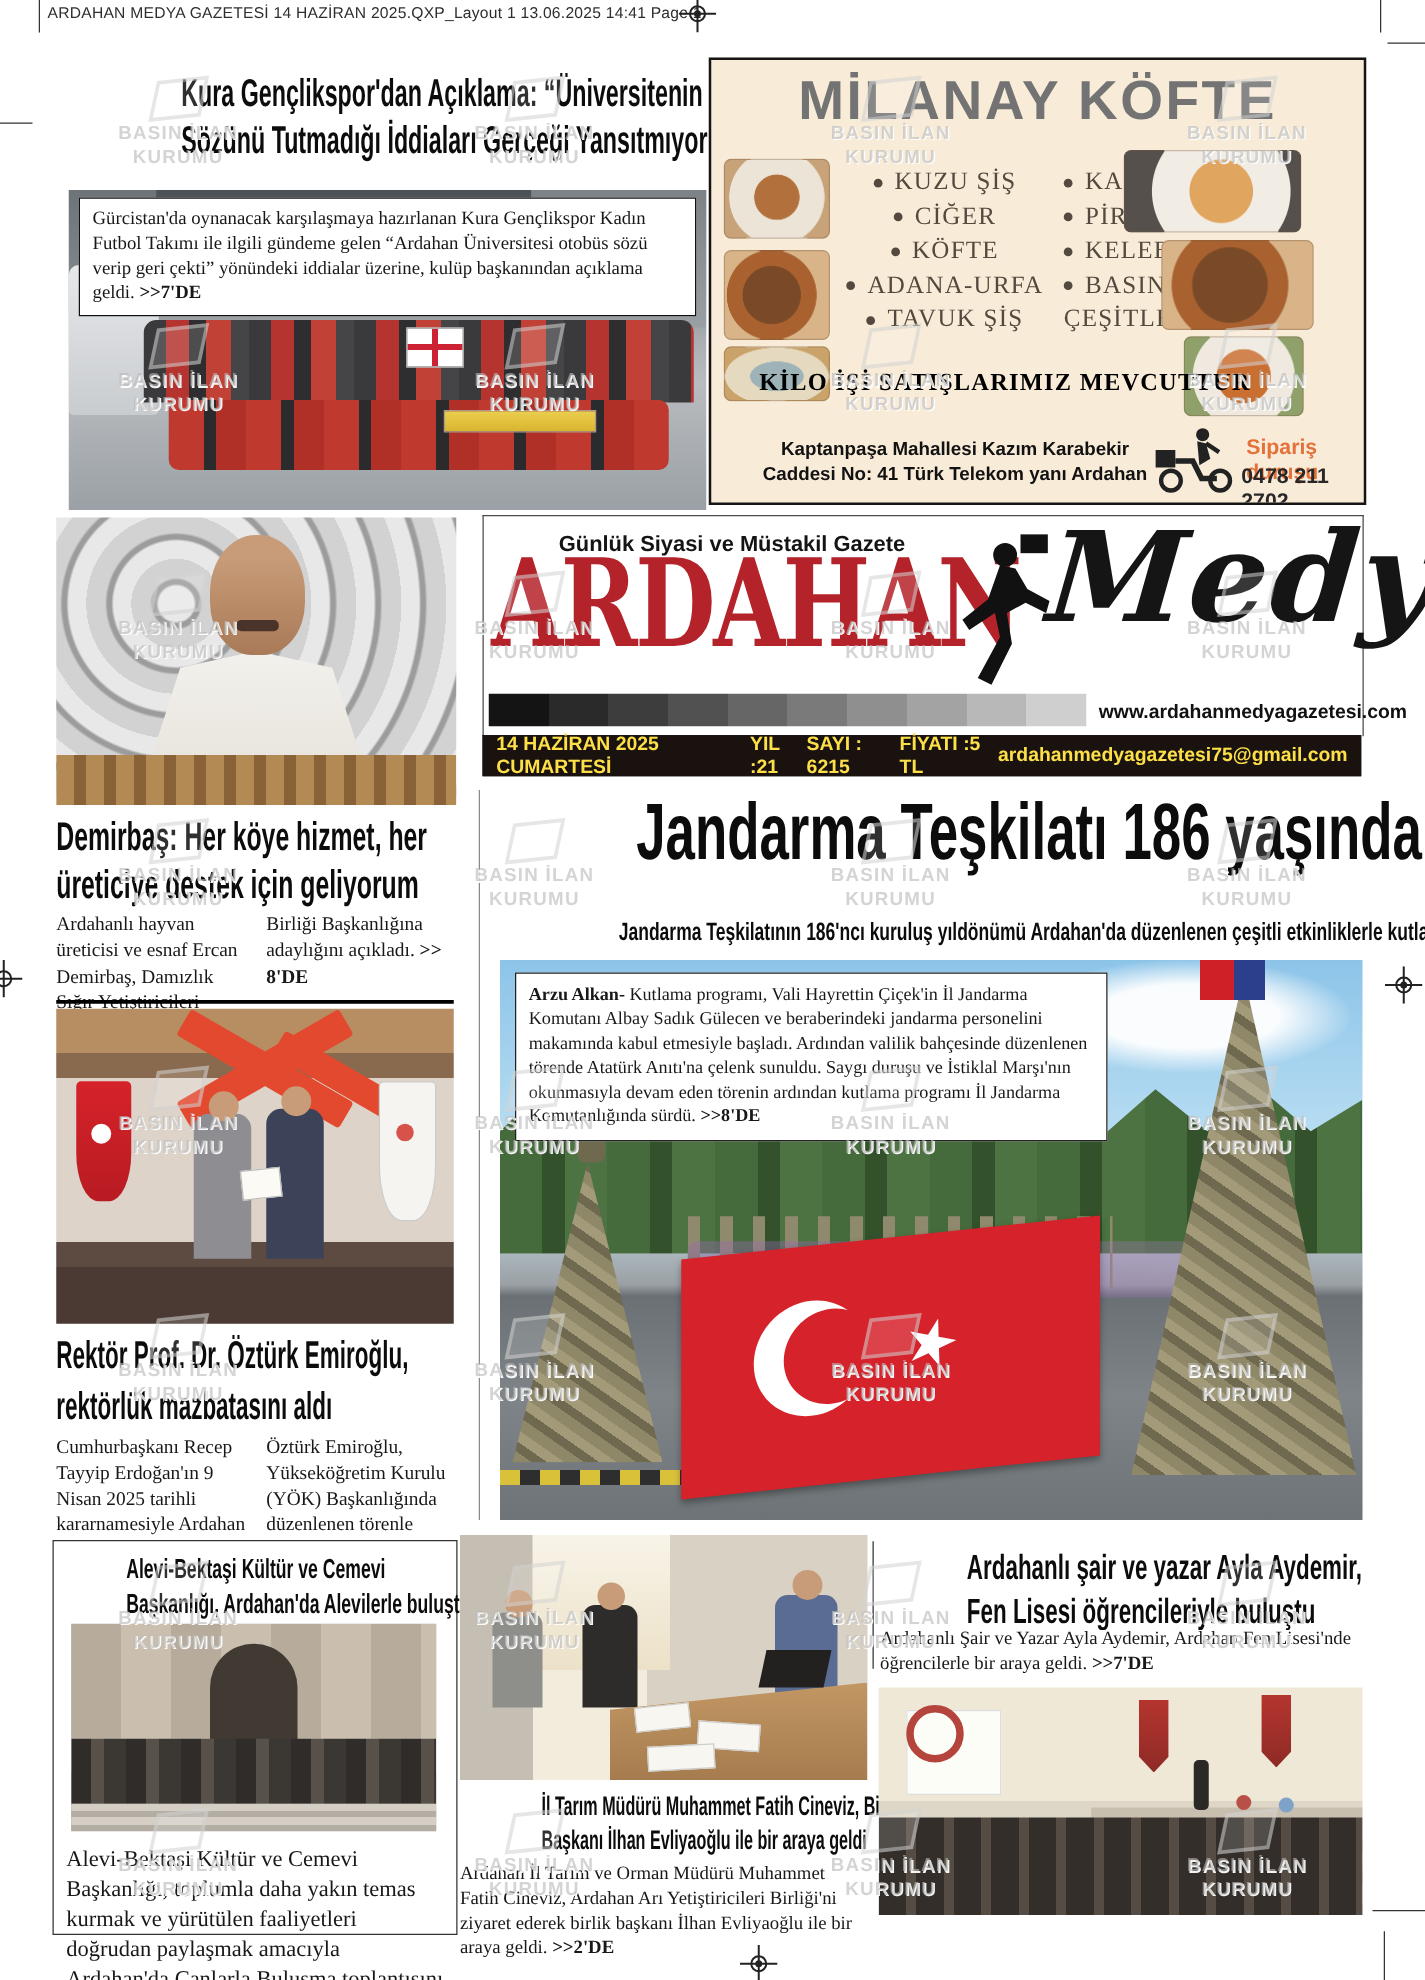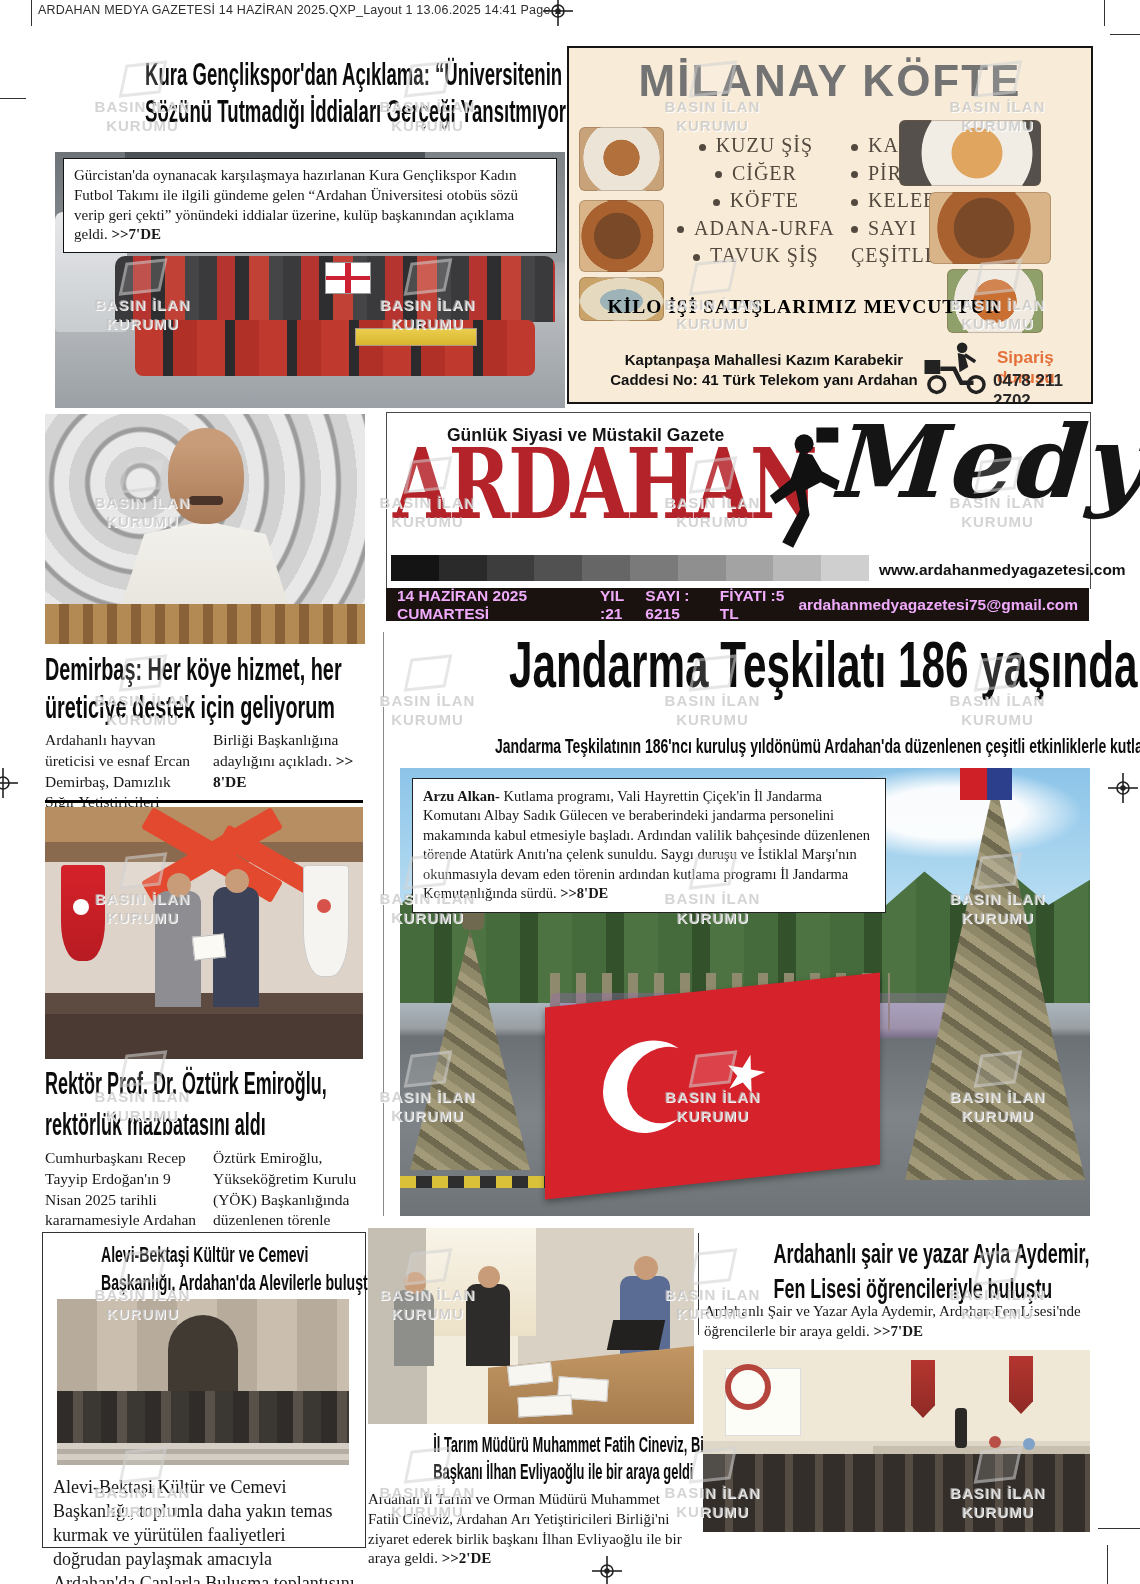--- a/index.html
+++ b/index.html
@@ -53,21 +53,21 @@
   .ad-order-label{left:428px;top:300px;font-weight:700;font-size:17px;color:#e5713a;}
   .ad-order-phone{left:424px;top:323px;font-weight:700;font-size:17px;color:#282828;}
 
   
   .masthead{left:386px;top:412px;width:703px;height:176px;background:#fff;border:1px solid #4a4a4a;border-bottom:none;}
   .mh-tagline{left:60px;top:12px;font-size:17.5px;font-weight:700;color:#141414;}
   .mh-red{left:6px;top:14px;font-family:"DejaVu Serif",serif;font-weight:700;font-size:78px;color:#b4232a;transform:scaleY(1.25) scaleX(.95);transform-origin:0 0;letter-spacing:-2px;}
   .mh-black{left:452px;top:-10px;font-family:"DejaVu Serif",serif;font-style:italic;font-weight:700;font-size:100px;color:#151515;transform:skewX(-5deg);letter-spacing:2px;}
   .mh-grad{left:4px;top:142px;width:478px;height:26px;background:linear-gradient(90deg,#141414 0 10%,#2a2a2a 10% 20%,#3d3d3d 20% 30%,#515151 30% 40%,#666 40% 50%,#7a7a7a 50% 60%,#8f8f8f 60% 70%,#a3a3a3 70% 80%,#b8b8b8 80% 90%,#cfcfcf 90% 100%);}
   .mh-site{left:492px;top:148px;font-size:15.5px;font-weight:700;color:#111;text-shadow:1px 1px 0 #fff;}
-  .datebar{left:386px;top:588px;width:703px;height:33px;background:#19120f;color:#f0abfc;display:flex;align-items:center;justify-content:space-between;padding:0 10px;box-sizing:border-box;font-size:15.5px;font-weight:700;border:1px solid #19120f;}
+  .datebar{left:386px;top:588px;width:703px;height:33px;background:#19120f;color:#fde047;display:flex;align-items:center;justify-content:space-between;padding:0 10px;box-sizing:border-box;font-size:15.5px;font-weight:700;border:1px solid #19120f;}
 
   
   .rule-v1{left:383px;top:632px;width:1px;height:584px;background:#8a8a8a;}
   .jan-hl{left:390px;top:628px;width:700px;text-align:center;}
   .jan-hl .cond{font-size:64px;line-height:74px;transform:scaleX(.66);transform-origin:50% 50%;}
   .jan-sub{left:390px;top:735px;width:700px;text-align:center;}
   .jan-sub .cond{font-size:20px;font-weight:700;transform:scaleX(.70);transform-origin:50% 50%;}
   .jan-photo{left:400px;top:768px;width:690px;height:448px;background:linear-gradient(180deg,#8cc4e8 0%,#b6dcf2 30%,#cfe6f4 40%,#9aa0a4 58%,#6a7074 60%,#7e8487 78%,#6d7376 100%);overflow:hidden;}
   .j-cloud{background:radial-gradient(ellipse at 50% 50%,rgba(255,255,255,.95) 0 40%,rgba(255,255,255,0) 72%);}
   .j-bldg{background:linear-gradient(180deg,#c9b9a8 0 18%,#e2d7c9 18%);}
@@ -204,21 +204,21 @@
     <li class="bullet">KUZU ŞİŞ</li>
     <li class="bullet">CİĞER</li>
     <li class="bullet">KÖFTE</li>
     <li class="bullet">ADANA-URFA</li>
     <li class="bullet">TAVUK ŞİŞ</li>
   </ul>
   <ul class="abs ad-col ad-col2">
     <li class="bullet">KANAT</li>
     <li class="bullet">PİRZOLA</li>
     <li class="bullet">KELEBEK</li>
-    <li class="bullet">SAYI</li>
+    <li class="bullet">BASIN</li>
     <li>ÇEŞİTLERİ</li>
   </ul>
   <div class="abs thumb th-kebab" style="left:10px;top:79px;width:83px;height:62px;"></div>
   <div class="abs thumb th-kofte" style="left:10px;top:152px;width:83px;height:70px;"></div>
   <div class="abs thumb th-fish" style="left:10px;top:229px;width:83px;height:42px;"></div>
   <div class="abs thumb th-skewer" style="left:330px;top:72px;width:140px;height:64px;"></div>
   <div class="abs thumb th-kofte" style="left:360px;top:144px;width:120px;height:70px;"></div>
   <div class="abs thumb th-wings" style="left:378px;top:221px;width:94px;height:62px;"></div>
   <div class="abs ad-note">KİLO İŞİ SATIŞLARIMIZ MEVCUTTUR</div>
   <div class="abs ad-addr">

